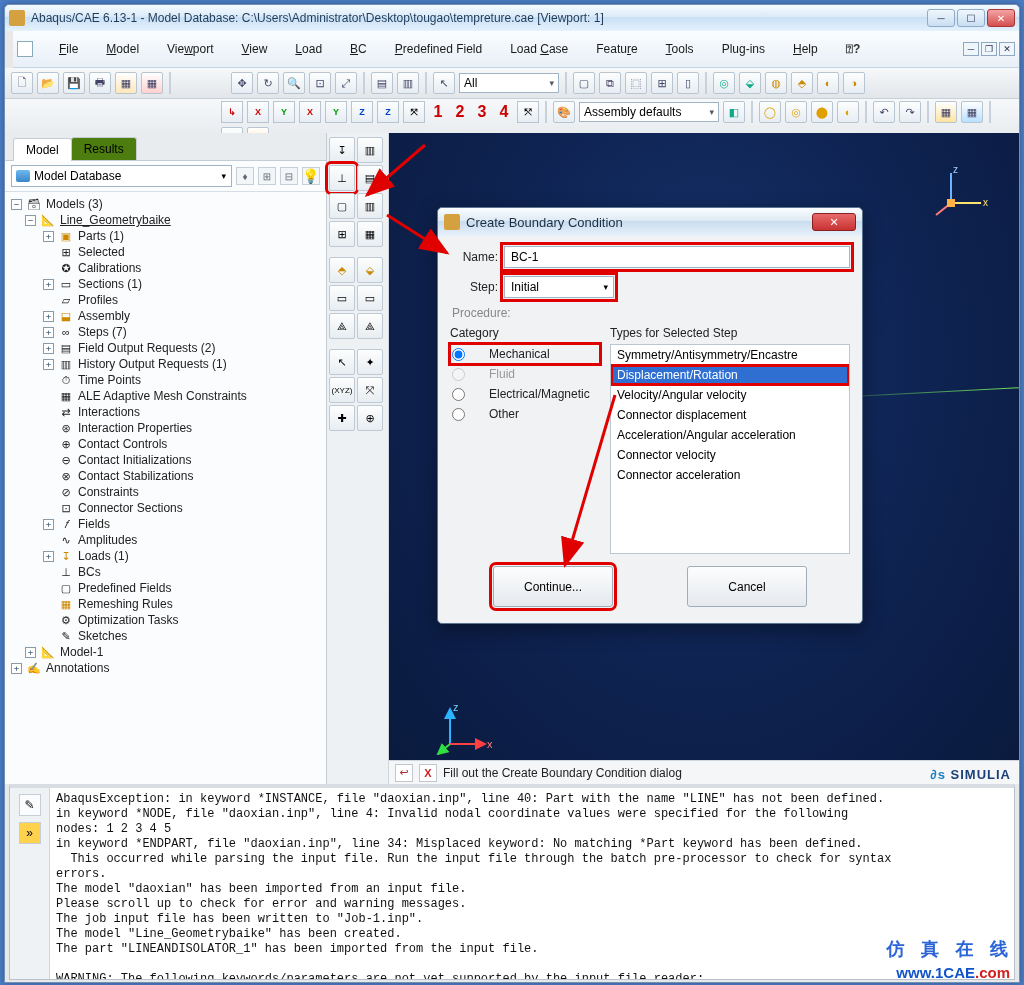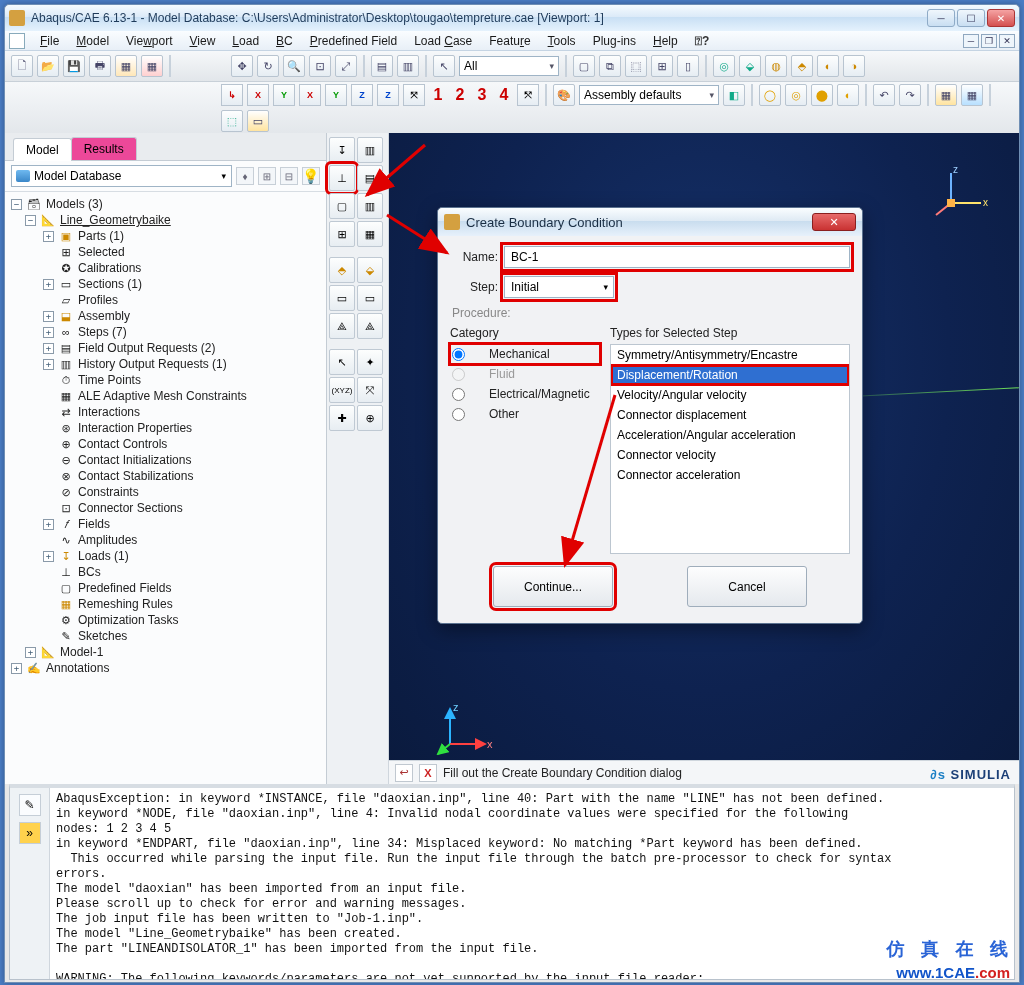--- a/index.html
+++ b/index.html
@@ -7,21 +7,21 @@
 
 
 .window { position: absolute; left: 4px; top: 4px; right: 4px; bottom: 2px; background: #e8e8e8; border: 1px solid #6f8fb5; border-radius: 5px 5px 0 0; box-shadow: 0 0 6px rgba(0,0,0,.3); }
 .titlebar { height: 26px; background: linear-gradient(#f5fbff,#dceaf8 45%,#c8dff4 46%,#e5f2fd); border-radius: 5px 5px 0 0; display: flex; align-items: center; padding: 0 4px; }
 .titlebar .app-icon { width: 16px; height: 16px; background: #d4a040; border-radius: 2px; margin-right: 6px; }
 .titlebar .title { flex: 1; color: #1f3b5a; font-size: 12px; }
 .winbtns { display: flex; gap: 2px; }
 .winbtn { width: 28px; height: 18px; background: linear-gradient(#f0f6fc,#c9def2); border: 1px solid #8fabc7; border-radius: 3px; display:flex; align-items:center; justify-content:center; font-size:10px; color:#335; }
 .winbtn.close { background: linear-gradient(#f5a3a3,#d45050); border-color:#a33; color:#fff; }
 
-.menubar { height: 20px; background: linear-gradient(#fafdff,#e8eff7); border-bottom: 1px solid #c5d4e3; display: flex; align-items: center; padding: 0 4px; gap: 5px; }
+.menubar { height: 37px; background: linear-gradient(#fafdff,#e8eff7); border-bottom: 1px solid #c5d4e3; display: flex; align-items: center; padding: 0 4px; gap: 16px; margin-left: 8px; }
 .menubar .doc-icon { width:16px; height:16px; background:#fff; border:1px solid #8ab; margin-right:4px; }
 .menubar .menu { padding: 2px 6px; color:#1a1a1a; cursor:default; }
 .menubar .menu u { text-decoration: underline; }
 .menubar .help-icon { margin-left:6px; font-weight:bold; color:#333; }
 .mini-winbtns { margin-left:auto; display:flex; gap:2px; }
 .mini-winbtn { width:16px; height:14px; border:1px solid #8fa7bf; background:#eef5fb; font-size:9px; display:flex;align-items:center;justify-content:center;color:#335; }
 
 .toolbar { background: linear-gradient(#f6f8fa,#e2e6ea); border-bottom: 1px solid #c8d0d8; padding: 4px 6px; display:flex; flex-wrap:wrap; align-items:center; gap:4px; }
 .tbtn { width:22px; height:22px; border:1px solid #b8c4d0; background: linear-gradient(#fdfefe,#e6edf3); border-radius:2px; display:flex; align-items:center; justify-content:center; font-size:11px; color:#446; }
 .tdd { height:20px; border:1px solid #9fb4c6; background:#fff; padding:0 20px 0 4px; display:flex; align-items:center; position:relative; font-size:12px; }
@@ -37,21 +37,21 @@
 .contextbar { background:#e9ecef; border-bottom:1px solid #cfd6dd; padding:4px 6px 4px 340px; display:flex; align-items:center; gap:8px; }
 .contextbar label { color:#222; }
 .contextbar .sel { height:22px; border:1px solid #9fb4c6; background:#fff; padding:0 20px 0 6px; position:relative; display:flex; align-items:center; min-width:100px; }
 .contextbar .sel::after { content:"▾"; position:absolute; right:5px; font-size:9px; }
 .redbox { outline: 3px solid #e00000; outline-offset: 1px; }
 
 
 .workarea { position:absolute; left:0; right:0; top:128px; bottom:198px; display:flex; background:#e9ecef; }
 .leftpanel { width:322px; background:#fbfcfd; border-right:1px solid #c4ccd4; display:flex; flex-direction:column; }
 .tabs { display:flex; border-bottom:1px solid #c4ccd4; background:#e9ecef; padding-top:4px; padding-left:8px; gap:0; }
-.tab { padding:4px 12px; background:#ec4899; border:1px solid #c4ccd4; border-bottom:none; border-radius:3px 3px 0 0; margin-right:-1px; }
+.tab { padding:4px 12px; background:#4d7c0f; border:1px solid #c4ccd4; border-bottom:none; border-radius:3px 3px 0 0; margin-right:-1px; }
 .tab.active { background:#fff; position:relative; top:1px; }
 .dbrow { padding:4px 6px; display:flex; align-items:center; gap:4px; border-bottom:1px solid #d7dde3; }
 .dbrow .sel { flex:1; height:22px; border:1px solid #9fb4c6; background:#fff; padding:0 18px 0 22px; position:relative; display:flex; align-items:center; }
 .dbrow .sel::before { content:""; position:absolute; left:4px; width:14px; height:12px; background:linear-gradient(#6fb9f0,#3a87c9); border-radius:2px; }
 .dbrow .sel::after { content:"▾"; position:absolute; right:5px; font-size:9px; }
 .dbrow .ic { width:18px; height:18px; border:1px solid #c7cfd7; background:#f3f6f9; display:flex;align-items:center;justify-content:center;font-size:10px;color:#667; }
 .dbrow .bulb { color:#e0a118; font-size:14px; }
 
 .tree { flex:1; overflow:auto; padding:4px 2px; }
 .node { display:flex; align-items:center; gap:4px; padding:1px 0 1px 4px; white-space:nowrap; color:#222;}

